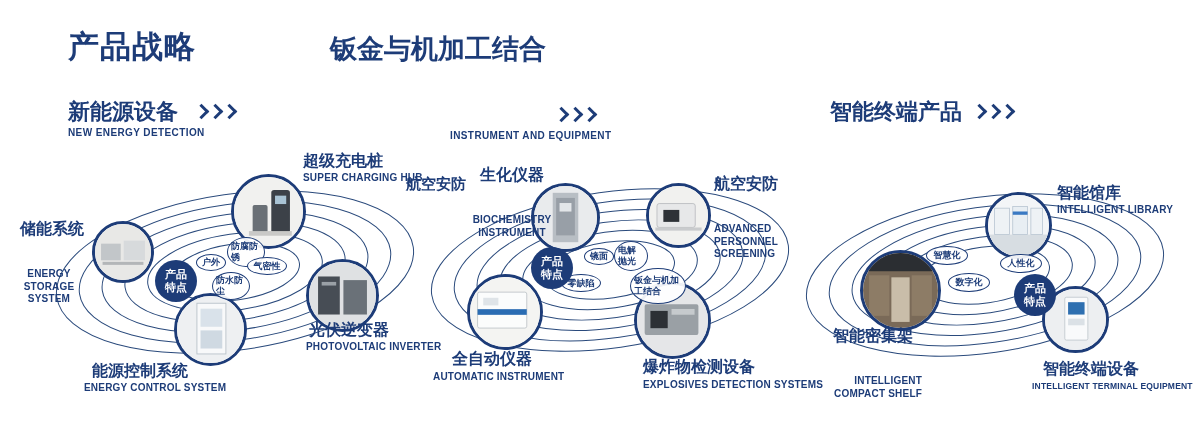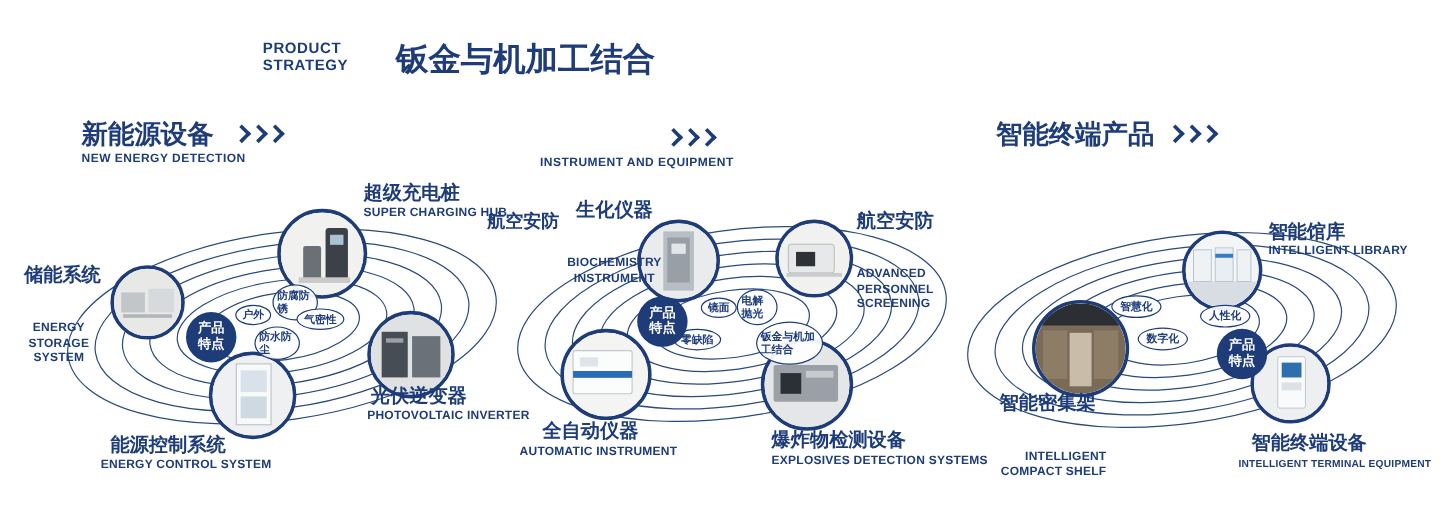--- a/index.html
+++ b/index.html
@@ -34,24 +34,21 @@
     position:absolute;border:1px solid #1d3c78;border-radius:50%;background:rgba(255,255,255,.92);
     color:#1d3c78;font-size:9px;font-weight:bold;line-height:1.2;z-index:5;
     display:flex;align-items:center;justify-content:center;text-align:left;box-sizing:border-box;padding:1px 3px;
   } .z3{z-index:3;}
 </style>
 </head>
 <body>
 
 <div id="canvas">
 
-  <div class="abs brand-sub" style="left:219px;top:33px">
-    <div>PRODUCT</div>
-    <div>STRATEGY</div>
-  </div>
+  <div class="abs brand-title" style="left:68px;top:26px">产品战略</div>
   <div class="abs tagline" style="left:330px;top:31px">钣金与机加工结合</div>
 
   <div class="abs sec-title" style="left:68px;top:97px">新能源设备</div>
   <span class="abs chev-group" style="left:196px;top:106px">
       <i></i>
       <i></i>
       <i></i>
     </span>
   <div class="abs sec-sub" style="left:68px;top:127px">NEW ENERGY DETECTION</div>
 

